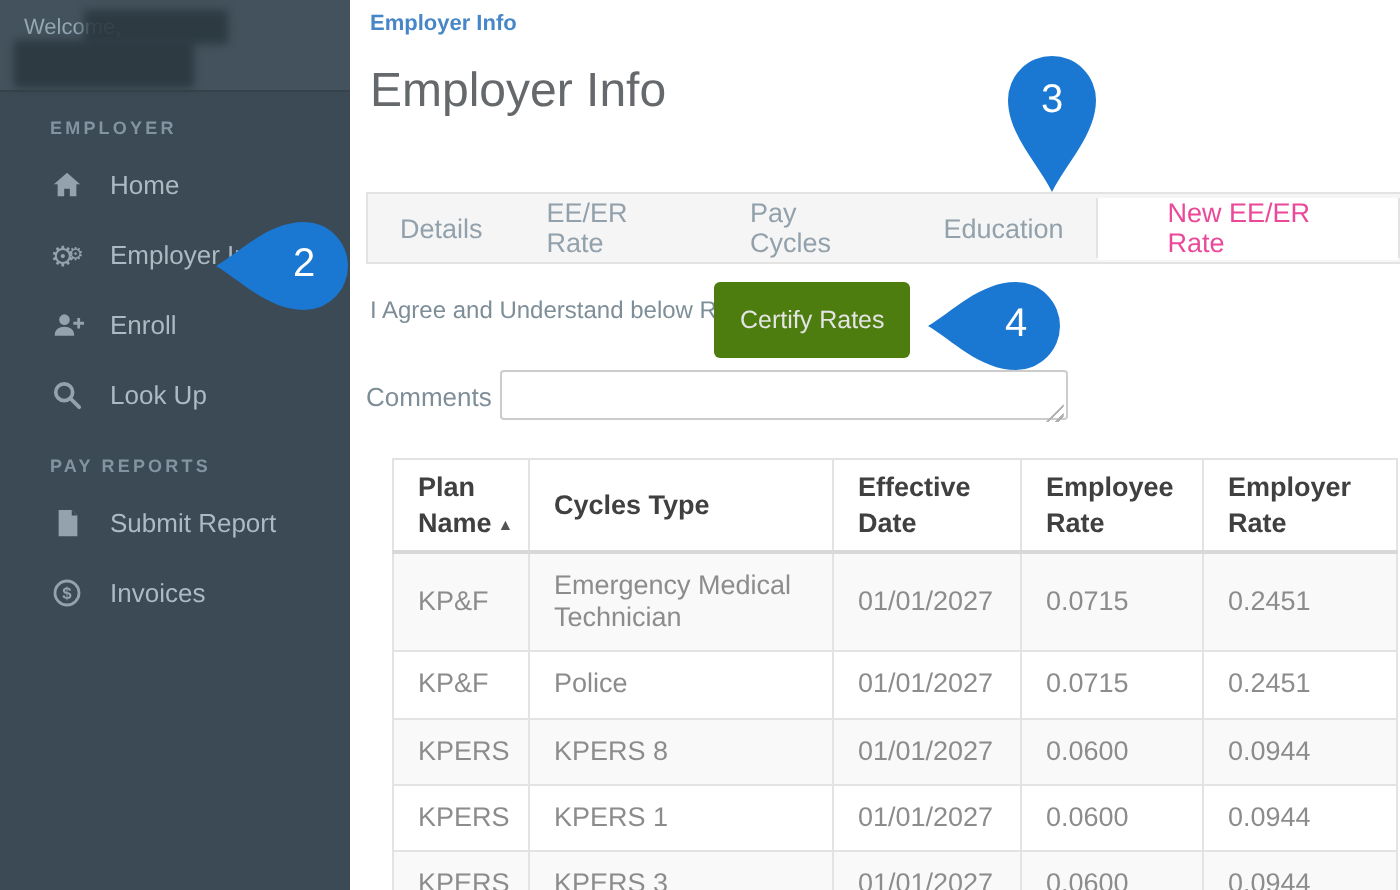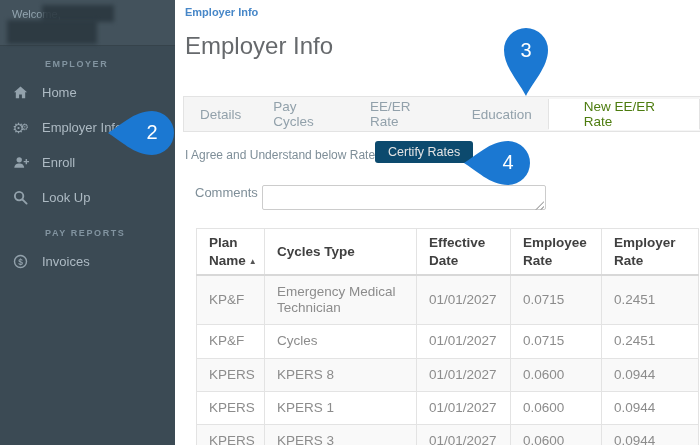--- a/index.html
+++ b/index.html
@@ -8,44 +8,44 @@
 
   .screen { position:relative; width:700px; height:445px; background:#fff; overflow:hidden; display:flex; }
 
   
   .sidebar { width:175px; min-width:175px; height:100%; background:#3b4a54; }
   .welcome { position:relative; height:46px; background:#43525c; border-bottom:1px solid rgba(0,0,0,0.18); }
   .welcome-text { position:absolute; left:12px; top:8px; font-size:11px; color:#94a6b1; }
   .redact-a { position:absolute; left:42px; top:5px; width:72px; height:17px; background:#2b3840; filter:blur(2px); opacity:.9; }
   .redact-b { position:absolute; left:7px; top:20px; width:90px; height:24px; background:#2b3840; filter:blur(2px); opacity:.9; }
 
-  .section-label { padding:13px 25px 6px; font-size:9px; font-weight:bold; letter-spacing:1.6px; color:#8294a0;margin-left:20px; }
-  .nav-item { display:flex; align-items:center; gap:13px; padding:10px 12px; font-size:13px; color:#adbac3; cursor:pointer; }
+  .section-label { padding:13px 25px 6px; font-size:9px; font-weight:bold; letter-spacing:1.6px; color:#8294a0; }
+  .nav-item { display:flex; align-items:center; gap:13px; padding:10px 25px; font-size:13px; color:#adbac3; cursor:pointer; }
   .nav-icon { width:17px; min-width:17px; display:flex; justify-content:center; align-items:center; color:#93a2ac; }
   .gear-main { font-size:14px; line-height:1; color:#93a2ac; }
   .gear-small { font-size:9px; line-height:1; color:#93a2ac; margin-left:-4px; vertical-align:-3px; }
 
   
   .main { flex:1; background:#fff; }
   .breadcrumb { margin:6px 0 0 10px; font-size:11px; font-weight:bold; color:#4787c8; cursor:pointer; }
   .page-title { margin:14px 0 0 10px; font-size:24px; font-weight:400; color:#66696c; line-height:28px; }
 
   .tabs { margin:36px 0 0 8px; display:flex; align-items:center; height:36px; background:#f5f5f5;
           border-top:1px solid #e3e3e3; border-bottom:1px solid #e3e3e3; border-left:1px solid #e3e3e3; }
   .tab { display:flex; align-items:center; padding:0 16px; font-size:13.5px; color:#92a1ab; cursor:pointer; }
-  .tab.active { position:relative; background:#fff; border-left:1px solid #e3e3e3; border-right:1px solid #e3e3e3; color:#4d7c0f;padding-left:35px; }
+  .tab.active { position:relative; background:#fff; border-left:1px solid #e3e3e3; border-right:1px solid #e3e3e3; color:#ec4899;padding-left:35px; }
   .tab.active::after { content:""; position:absolute; left:0; right:0; bottom:-1px; height:1px; background:#fff; }
 
   .certify-row { margin:10px 0 0 10px; height:26px; display:flex; align-items:center; }
   .agree-text { font-size:12px; color:#7e8e98; }
-  .certify-btn { position:absolute; left:375px; top:141px; height:22px; padding:0 13px; background:#0c4a6e;
+  .certify-btn { position:absolute; left:357px; top:141px; height:38px; padding:0 13px; background:#4d7c0f;
                  color:#e4e4e4; font-size:12.5px; font-family:"Liberation Sans", sans-serif;
                  border:none; border-radius:3px; cursor:pointer; }
 
-  .comments-row { margin:17px 0 0 20px; display:flex; align-items:flex-start; }
+  .comments-row { margin:17px 0 0 8px; display:flex; align-items:center; }
   .comments-label { font-size:13px; color:#7e8e98; margin:0 4px 3px 0; }
   .comments-box { position:relative; }
   .comments-input { width:284px; height:25px; border:1px solid #ccc; border-radius:2px; resize:none;
                     font-family:"Liberation Sans", sans-serif; font-size:12px; padding:3px 6px; outline:none; }
   .resize-handle { position:absolute; right:2px; bottom:4px; width:9px; height:9px; cursor:nwse-resize;
                    background:repeating-linear-gradient(-45deg, transparent 0 2px, #b0b0b0 2px 3.5px);
                    clip-path:polygon(100% 0, 100% 100%, 0 100%); }
 
   
   .rate-table { margin:14px 0 0 21px; width:502px; border-collapse:collapse; table-layout:fixed; }
@@ -106,40 +106,49 @@
       <span class="nav-icon">
         <svg width="15" height="15" viewBox="0 0 16 16">
             <circle cx="6.5" cy="6.5" r="4.5" fill="none" stroke="#93a2ac" stroke-width="2"></circle>
             <line x1="10.2" y1="10.2" x2="14.5" y2="14.5" stroke="#93a2ac" stroke-width="2" stroke-linecap="round"></line>
           </svg>
       </span>
       <span>Look Up</span>
     </div>
 
     <div class="section-label">PAY REPORTS</div>
+    <div class="nav-item">
+      <span class="nav-icon">
+        <svg width="12" height="15" viewBox="0 0 12 16">
+            <path d="M1 1 H8 L11 4 V15 H1 Z" fill="#93a2ac"></path>
+            <path d="M8 1 V4 H11 Z" fill="#3b4a54"></path>
+          </svg>
+      </span>
+      <span>Submit Report</span>
+    </div>
 
     <div class="nav-item">
       <span class="nav-icon">
         <svg width="15" height="15" viewBox="0 0 16 16">
             <circle cx="8" cy="8" r="6.4" fill="none" stroke="#93a2ac" stroke-width="1.5"></circle>
             <text x="8" y="11.2" font-size="9" font-weight="bold" fill="#93a2ac" text-anchor="middle" font-family="Liberation Sans, sans-serif">$</text>
           </svg>
       </span>
       <span>Invoices</span>
     </div>
   </div>
 
   <div class="main">
     <div class="breadcrumb">Employer Info</div>
     <h1 class="page-title">Employer Info</h1>
 
     <div class="tabs">
       <div class="tab">Details</div>
+      <div class="tab">EE/ER Rate</div>
       <div class="tab">Pay Cycles</div>
-      <div class="tab">EE/ER Rate</div>
       <div class="tab">Education</div>
       <div class="tab active">New EE/ER Rate</div>
     </div>
 
     <div class="certify-row">
       <span class="agree-text">I Agree and Understand below Rates</span>
     </div>
 
     <div class="comments-row">
       <span class="comments-label">Comments</span>
@@ -169,21 +178,21 @@
       <tbody>
         <tr>
           <td>KP&amp;F</td>
           <td>Emergency Medical Technician</td>
           <td>01/01/2027</td>
           <td>0.0715</td>
           <td>0.2451</td>
         </tr>
         <tr>
           <td>KP&amp;F</td>
-          <td>Cycles</td>
+          <td>Police</td>
           <td>01/01/2027</td>
           <td>0.0715</td>
           <td>0.2451</td>
         </tr>
         <tr>
           <td>KPERS</td>
           <td>KPERS 8</td>
           <td>01/01/2027</td>
           <td>0.0600</td>
           <td>0.0944</td>

